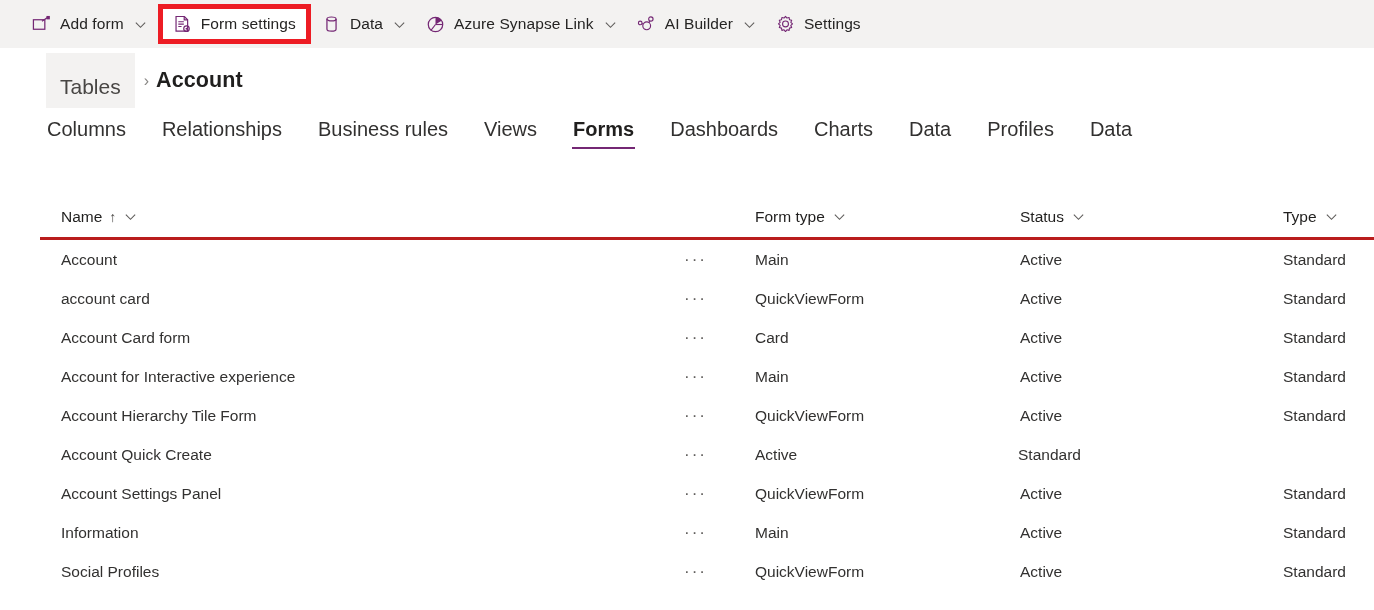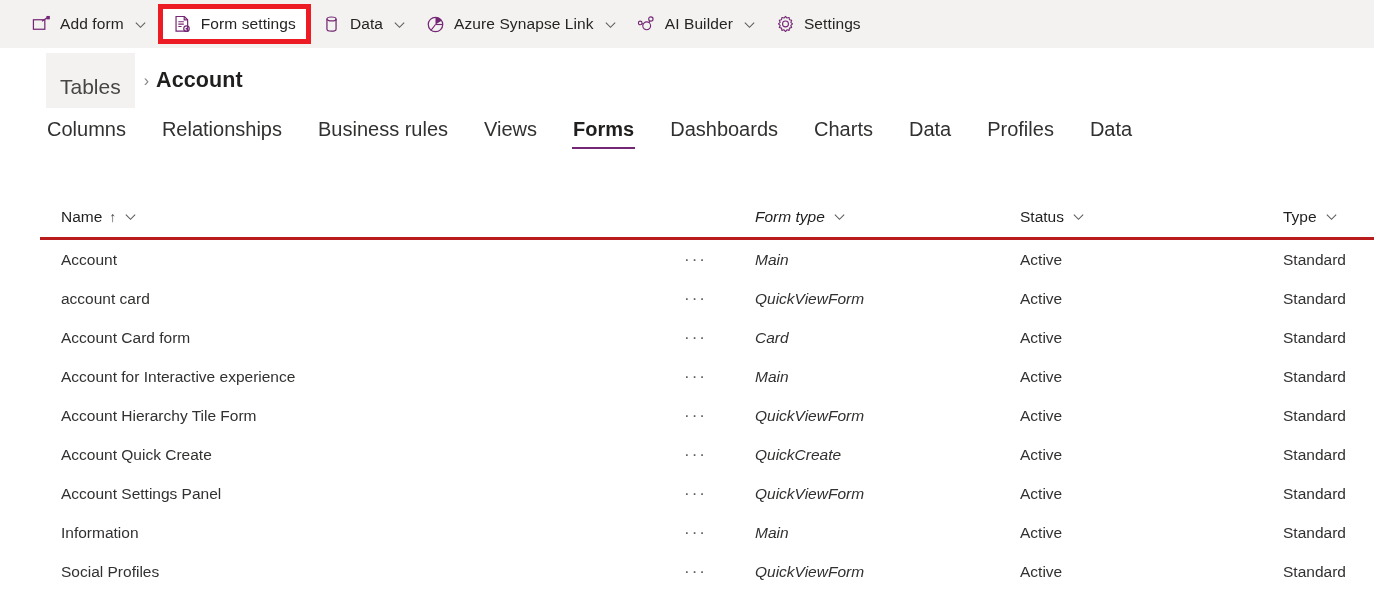--- a/index.html
+++ b/index.html
@@ -148,21 +148,21 @@
     align-items: center;
     height: 39px;
     box-sizing: border-box;
   }
   #grid-header {
     height: 44px;
     border-bottom: 3px solid #b91c1c;
   }
   .col-name   { width: 640px; padding-left: 21px; box-sizing: border-box; }
   .col-ctx    { width: 75px;  text-align: left; }
-  .col-ftype  { width: 265px; font-style: italic; }
+  .col-ftype  { width: 265px; }
   .col-status { width: 263px; }
   .col-type   { width: 90px; }
 
   .hdr-text {
     font-size: 15.5px;
     color: #201f1e;
     display: inline-flex;
     align-items: center;
     cursor: pointer;
   }
@@ -389,21 +389,20 @@
     <div class="col-name cell">Account Hierarchy Tile Form</div>
     <div class="col-ctx"><span class="ellipsis">···</span></div>
     <div class="col-ftype cell">QuickViewForm</div>
     <div class="col-status cell">Active</div>
     <div class="col-type cell">Standard</div>
   </div>
 
   <div class="row">
     <div class="col-name cell">Account Quick Create</div>
     <div class="col-ctx"><span class="ellipsis">···</span></div>
-    <div class="col-ftype cell">QuickCreate</div>
     <div class="col-status cell">Active</div>
     <div class="col-type cell">Standard</div>
   </div>
 
   <div class="row">
     <div class="col-name cell">Account Settings Panel</div>
     <div class="col-ctx"><span class="ellipsis">···</span></div>
     <div class="col-ftype cell">QuickViewForm</div>
     <div class="col-status cell">Active</div>
     <div class="col-type cell">Standard</div>

